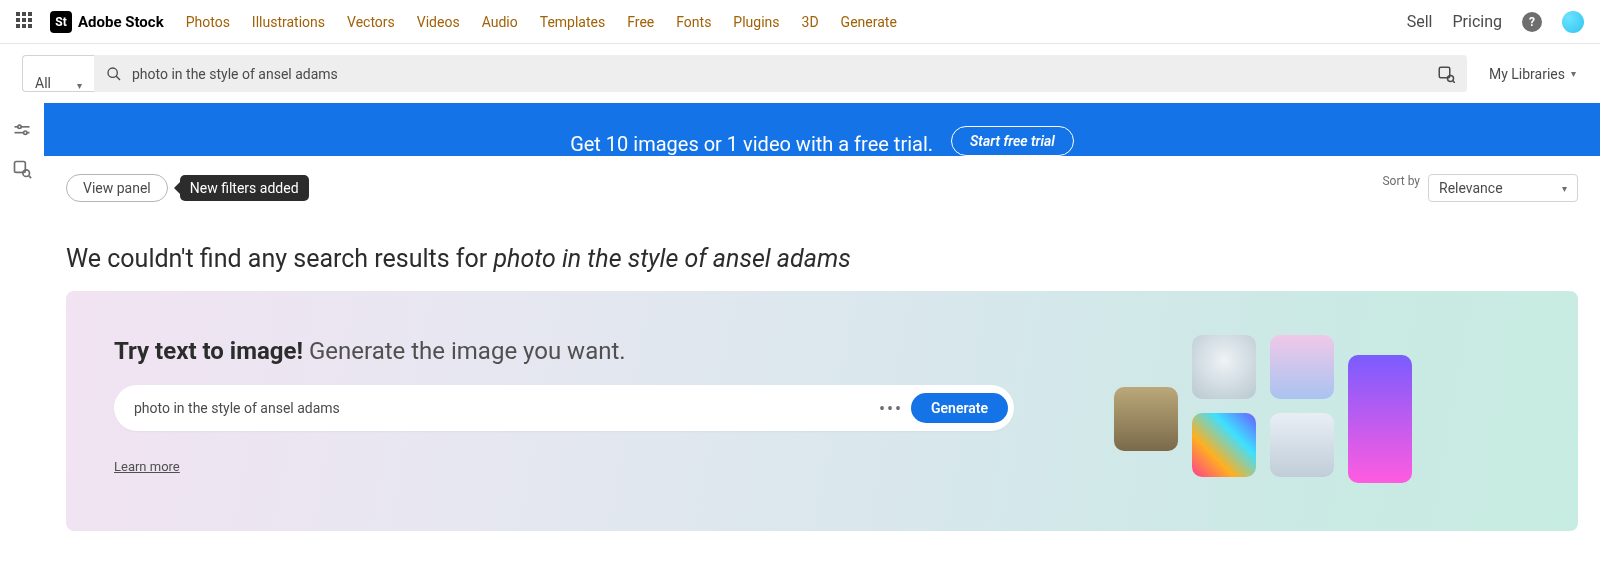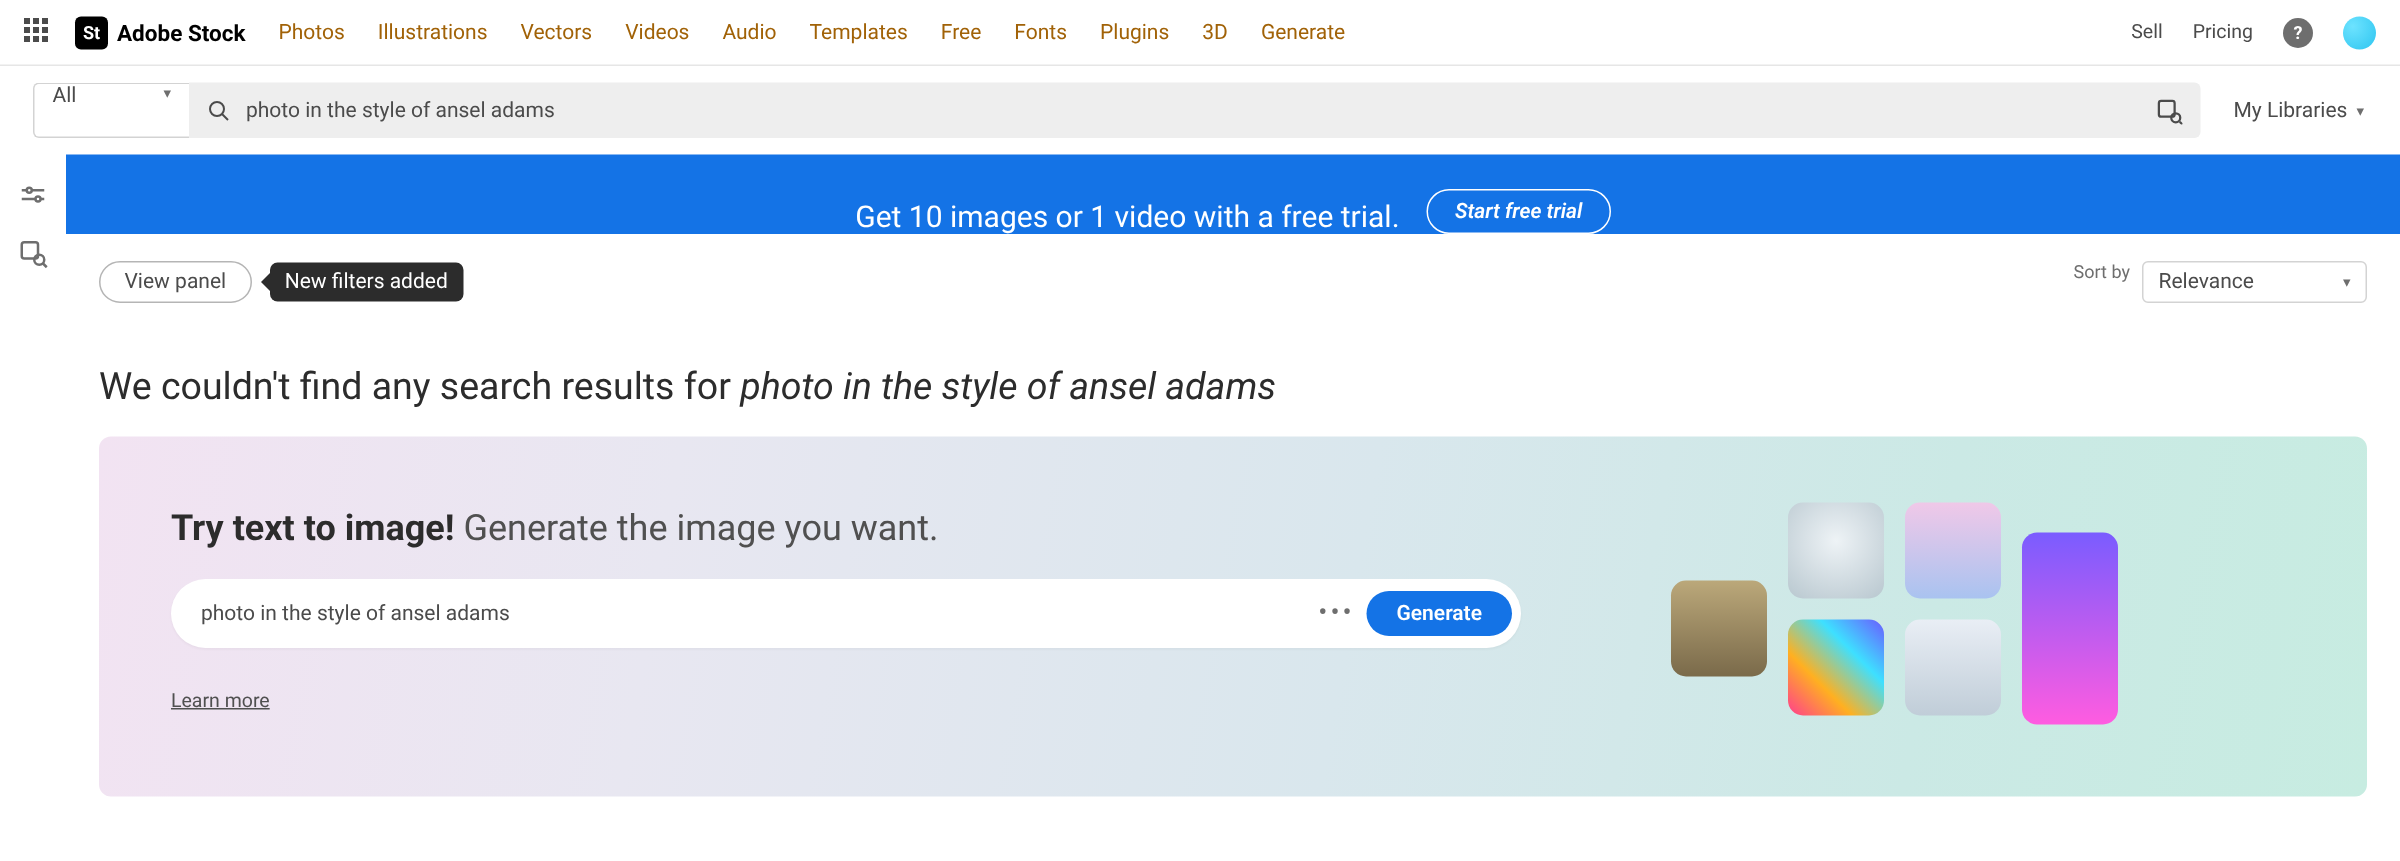--- a/index.html
+++ b/index.html
@@ -7,27 +7,27 @@
 
 
 .top-header { height: 44px; display: flex; align-items: center; padding: 0 16px; border-bottom: 1px solid #e6e6e6; }
 .grid-icon { width: 20px; height: 20px; display: grid; grid-template-columns: repeat(3,4px); grid-template-rows: repeat(3,4px); gap: 2px; margin-right: 14px; cursor: pointer; }
 .grid-icon span { background:#4b4b4b; width:4px; height:4px; }
 .logo-st { background:#000; color:#fff; width:22px; height:22px; border-radius:4px; font-size:12px; font-weight:700; display:flex; align-items:center; justify-content:center; margin-right:6px; }
 .brand { font-weight:700; font-size:15px; margin-right: 22px; }
 .nav-links { display:flex; gap: 22px; }
 .nav-links a { color:#a16207; font-size:14px; text-decoration:none; cursor:pointer; }
 .header-right { margin-left:auto; display:flex; align-items:center; gap:20px; }
-.header-right a { color:#4b4b4b; font-size:13px; text-decoration:none; cursor:pointer; }
+.header-right a { color:#4b4b4b; font-size:16px; text-decoration:none; cursor:pointer; }
 .help-icon { width:20px; height:20px; border-radius:50%; background:#6e6e6e; color:#fff; font-size:12px; font-weight:700; display:flex; align-items:center; justify-content:center; cursor:pointer; }
 .avatar { width:22px; height:22px; border-radius:50%; background: radial-gradient(circle at 30% 30%, #6de3ff, #2ec5f0); cursor:pointer; }
 
 
 .search-row { display:flex; align-items:center; padding: 11px 24px 11px 22px; gap:0; }
-.category-select { width:104px; height:37px; border:1px solid #d3d3d3; border-right:none; border-radius:4px 0 0 4px; display:flex; align-items:flex-start; justify-content:space-between; padding:0 12px; font-size:14px; color:#4b4b4b; cursor:pointer; background:#fff; }
+.category-select { width:72px; height:37px; border:1px solid #d3d3d3; border-right:none; border-radius:4px 0 0 4px; display:flex; align-items:flex-end; justify-content:space-between; padding:0 12px; font-size:14px; color:#4b4b4b; cursor:pointer; background:#fff; }
 .chev { font-size:10px; color:#6e6e6e; }
 .search-box { flex:1; height:37px; background:#eeeeee; border-radius:0 4px 4px 0; display:flex; align-items:center; padding:0 12px; }
 .search-icon { width:16px; height:16px; margin-right:10px; }
 .search-input { flex:1; border:none; background:transparent; outline:none; font-size:14px; color:#4b4b4b; }
 .visual-search-icon { width:18px; height:18px; margin-left:8px; cursor:pointer; }
 .my-libraries { margin-left:22px; font-size:14px; color:#4b4b4b; display:flex; align-items:center; gap:6px; cursor:pointer; }
 
 
 .layout { display:flex; height: calc(574px - 44px - 59px); }
 .left-rail { width:44px; display:flex; flex-direction:column; align-items:center; padding-top:18px; gap:18px; }

